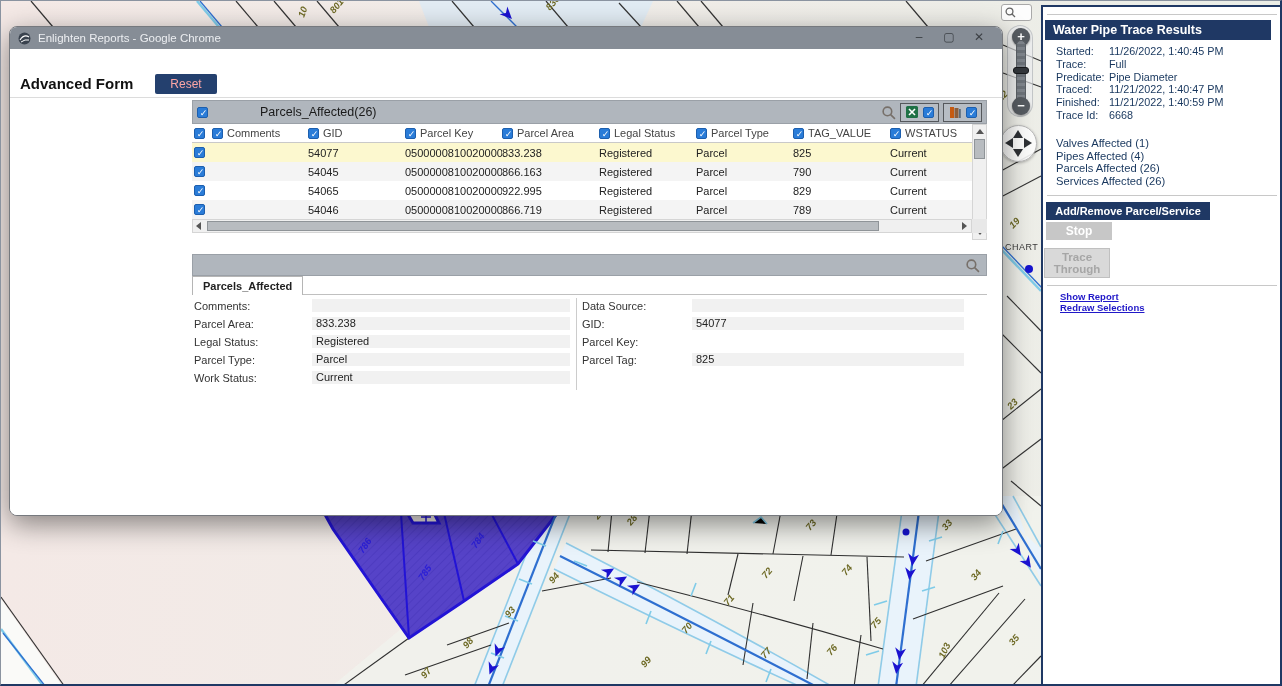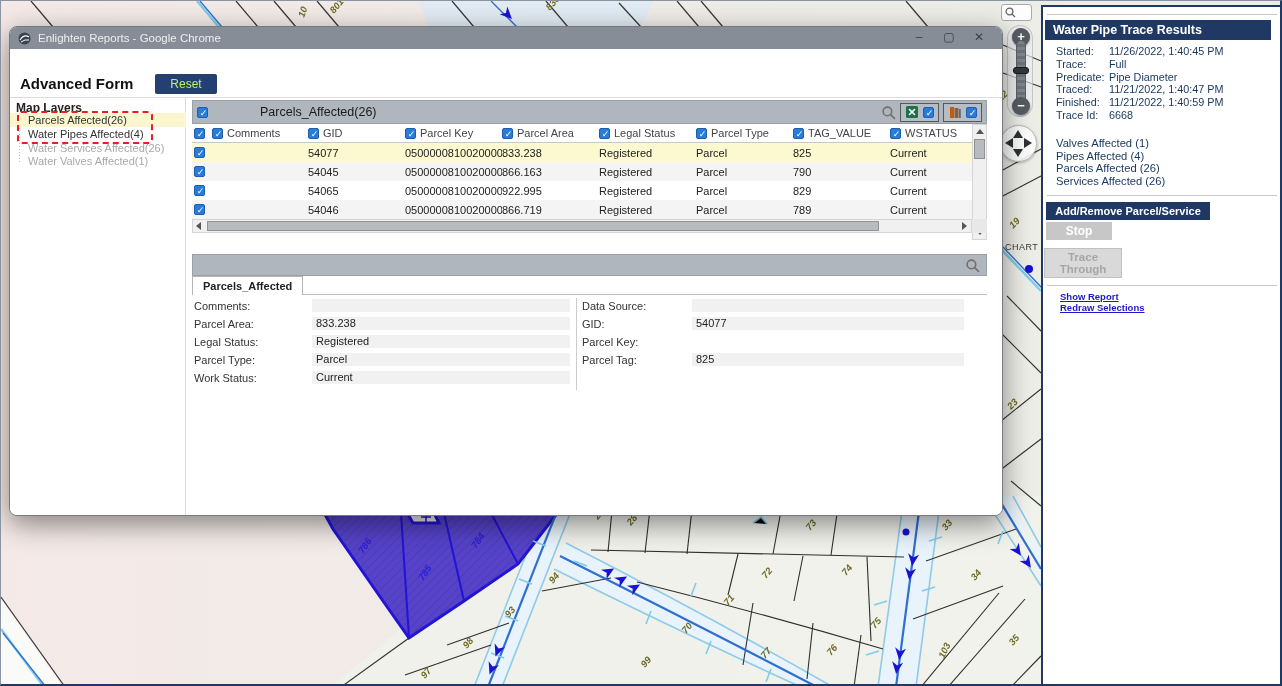--- a/index.html
+++ b/index.html
@@ -32,21 +32,21 @@
   .popup{position:absolute;left:8px;top:25px;width:994px;height:490px;background:#fff;border:1px solid #76797e;
          border-radius:8px;box-shadow:0 8px 28px rgba(0,0,0,.45);overflow:hidden;z-index:5;}
   .titlebar{position:absolute;left:0;top:0;width:100%;height:22px;background:#868d96;display:flex;align-items:center;padding:0 8px;}
   .titlebar .wtitle{color:#eceef1;font-size:11.5px;margin-left:7px;flex:1;}
   .winbtn{width:30px;height:18px;text-align:center;color:#3c4045;font-size:12px;line-height:17px;cursor:default;}
   .urlbar{position:absolute;left:0;top:22px;width:100%;height:21px;background:#fcfcfc;border-bottom:1px solid #e2e2e2;
           display:flex;align-items:center;padding:0 10px;}
   .urltext{font-size:12px;color:#202124;margin-left:7px;white-space:nowrap;}
   .formhead{position:absolute;left:0;top:43px;width:100%;height:27px;background:#fff;display:flex;align-items:center;padding:0 10px;}
   .formtitle{font-size:15px;font-weight:bold;color:#111;}
-  .resetbtn{margin-left:22px;background:#24406e;color:#bef264;border:none;border-radius:2px;font-size:12px;padding:3px 15px;}
+  .resetbtn{margin-left:22px;background:#24406e;color:#fca5a5;border:none;border-radius:2px;font-size:12px;padding:3px 15px;}
   .pbody{position:absolute;left:0;top:70px;width:992px;height:419px;border-top:1px solid #dcdcdc;background:#fff;}
 
   
   .layers{position:absolute;left:0;top:0;width:176px;height:100%;border-right:1px solid #dcdcdc;}
   .layers-title{font-size:12px;font-weight:bold;color:#222;padding:3px 0 0 6px;}
   .layer-item{position:absolute;left:0;width:176px;height:14px;font-size:11px;color:#333;padding-left:18px;line-height:14px;white-space:nowrap;}
   .layer-item.active{background:#fbf6cd;}
   .layer-item.dim{color:#a9a9a9;}
   .treelines{position:absolute;left:9px;top:18px;width:1px;height:48px;background:repeating-linear-gradient(to bottom,#bbb 0 1px,transparent 1px 3px);}
   .annot-box{position:absolute;left:7px;top:13px;width:136px;height:33px;border:2px dashed #ec1c24;border-radius:4px;pointer-events:none;z-index:4;}
@@ -102,21 +102,21 @@
   .tp-header{margin:5px 10px 0 2px;background:#1F3864;color:#fff;font-weight:bold;font-size:12.5px;padding:3px 0 3px 8px;}
   .tp-fields{margin:5px 0 0 13px;}
   .tp-frow{display:flex;font-size:10.8px;color:#17365d;line-height:12.8px;}
   .tp-frow .l{width:53px;flex:none;}
   .tp-affected{margin:15px 0 0 13px;}
   .tp-aff{font-size:11.2px;color:#17365d;line-height:12.8px;display:block;text-decoration:none;}
   .tp-btn1{display:block;margin:6px 0 0 3px;width:164px;background:#1F3864;color:#fff;border:none;
            font-size:11px;font-weight:bold;padding:3px 8px;text-align:center;}
   .tp-btn2{display:block;margin:2px 0 0 3px;width:66px;background:#c7c7c7;color:#fff;border:none;
            font-size:12px;font-weight:bold;padding:2px 0;text-align:center;}
-  .tp-btn3{display:block;margin:8px 0 0 1px;width:78px;background:#d9d9d9;color:#a6a6a6;border:1px solid #c0c0c0;
+  .tp-btn3{display:block;margin:8px 0 0 1px;width:66px;background:#d9d9d9;color:#a6a6a6;border:1px solid #c0c0c0;
            font-size:11.5px;font-weight:bold;padding:2px 0;text-align:center;}
   .tp-links{margin:5px 0 0 17px;}
   .tp-link{display:block;font-size:9.5px;font-weight:bold;color:#2018c8;text-decoration:underline;line-height:11px;}
 
   
   .mlbl{font-size:9.5px;font-style:italic;font-weight:bold;fill:#6e6a25;}
   .mlbl-sel{font-size:9.5px;font-style:italic;font-weight:bold;fill:#2b1fd6;}
   .mstreet{font-size:9px;fill:#3a3a3a;letter-spacing:.5px;}
 </style>
 </head>
@@ -348,29 +348,20 @@
     </div>
 
 
     <div class="formhead">
       <span class="formtitle">Advanced Form</span>
       <button class="resetbtn">Reset</button>
     </div>
 
     <div class="pbody">
 
-      <div class="layers">
-        <div class="layers-title">Map Layers</div>
-        <div class="treelines"></div>
-        <div class="annot-box"></div>
-        <div class="layer-item active" style="top:15px;">Parcels Affected(26)</div>
-        <div class="layer-item" style="top:29px;">Water Pipes Affected(4)</div>
-        <div class="layer-item dim" style="top:43px;">Water Services Affected(26)</div>
-        <div class="layer-item dim" style="top:56px;">Water Valves Affected(1)</div>
-      </div>
 
       <div class="main">
 
         <div class="grid-titlebar">
           <span class="cb"></span>
           <span class="grid-title">Parcels_Affected(26)</span>
           <span class="grid-tools">
             <svg width="15" height="15" viewBox="0 0 14 14">
               <circle cx="6" cy="6" r="4" fill="none" stroke="#77706a" stroke-width="1.5"></circle>
               <line x1="9" y1="9" x2="13" y2="13" stroke="#77706a" stroke-width="1.5"></line>

